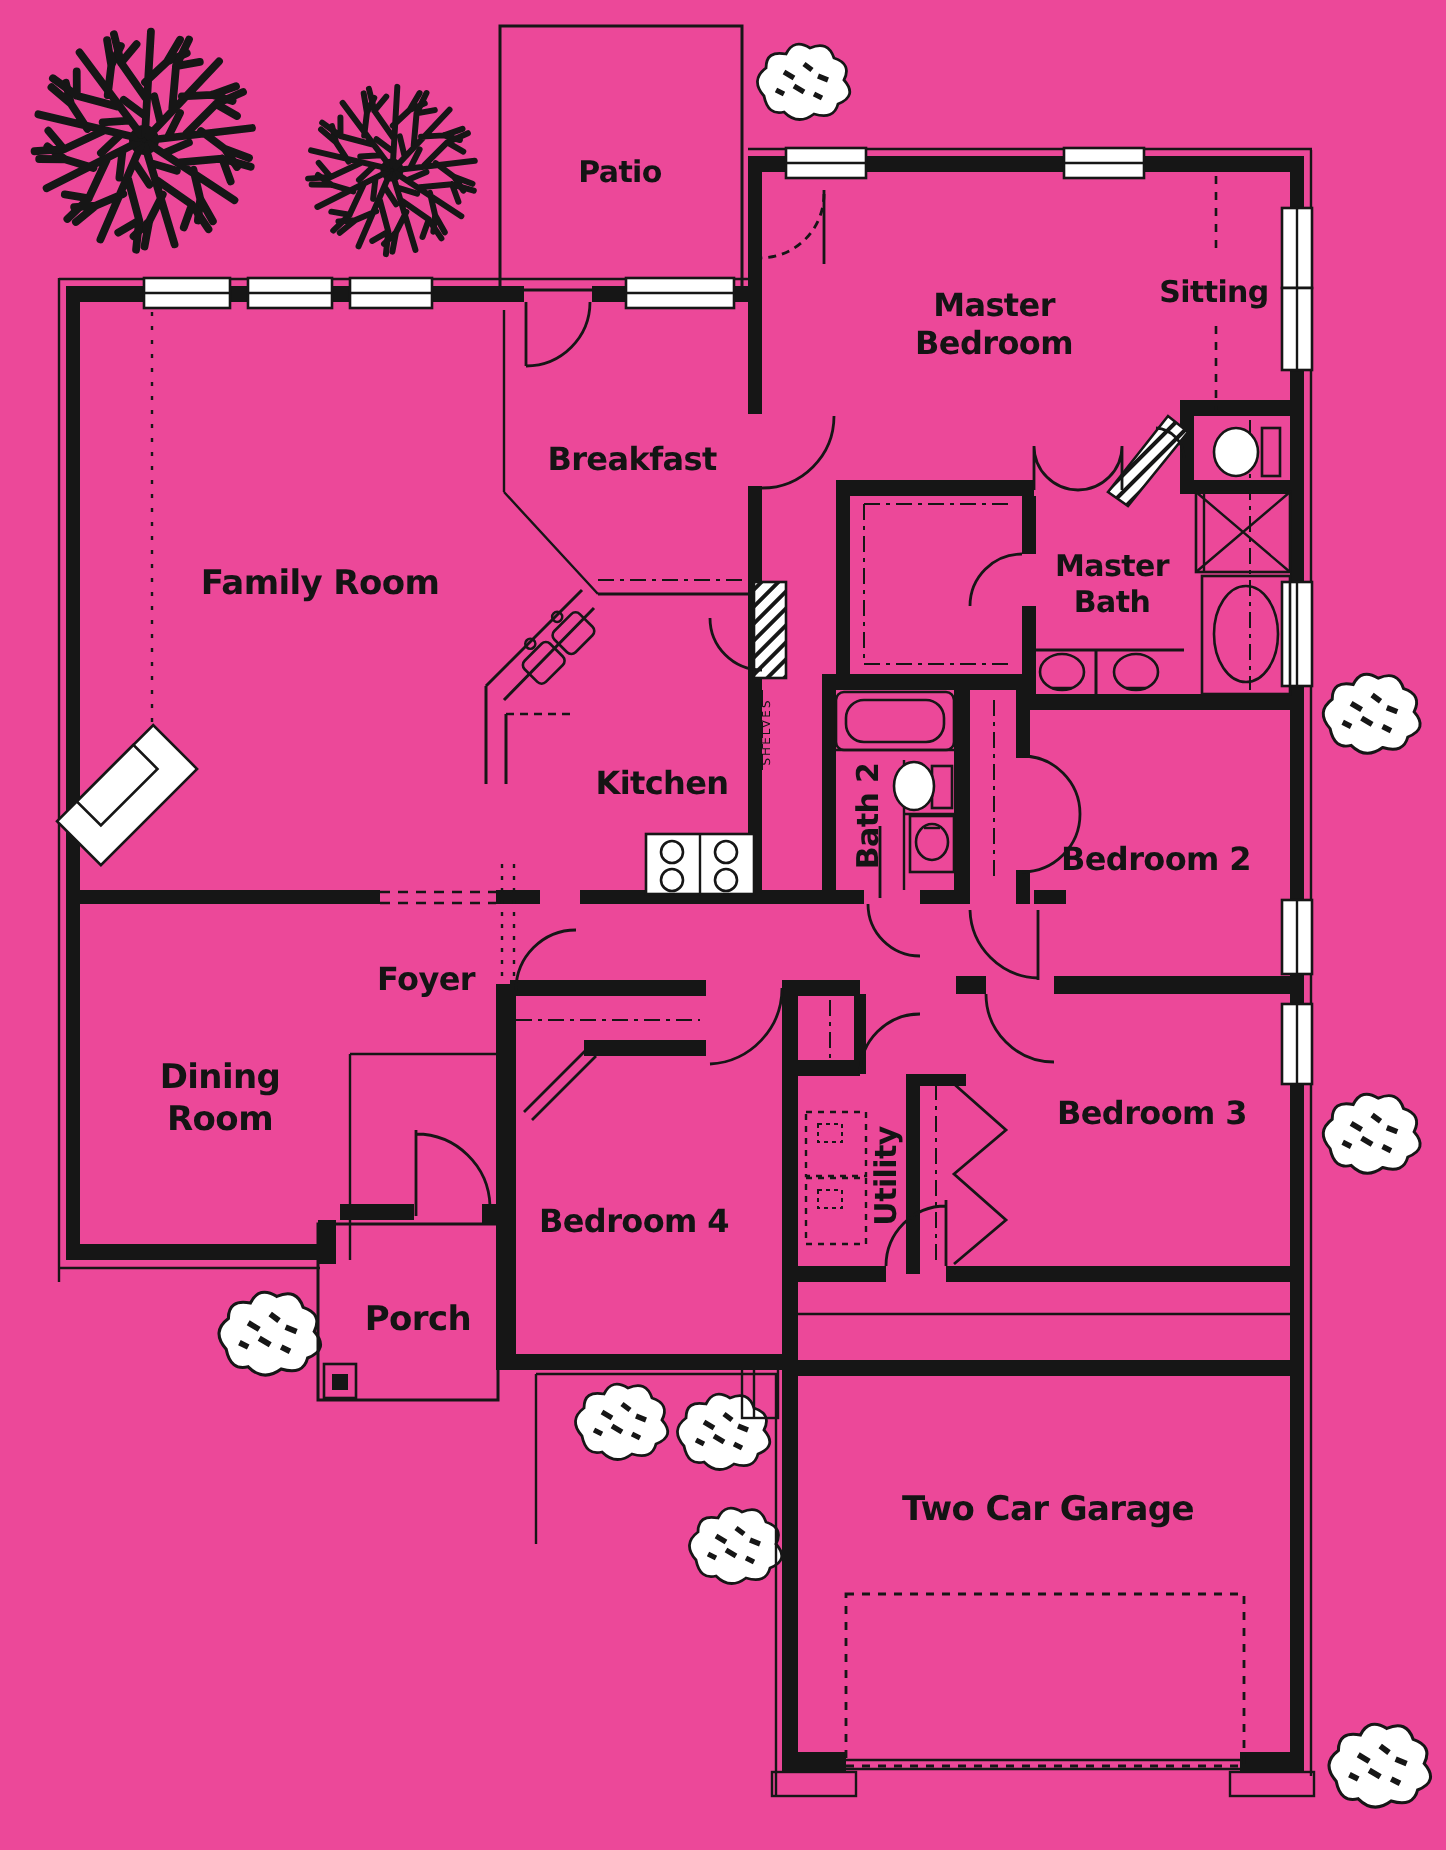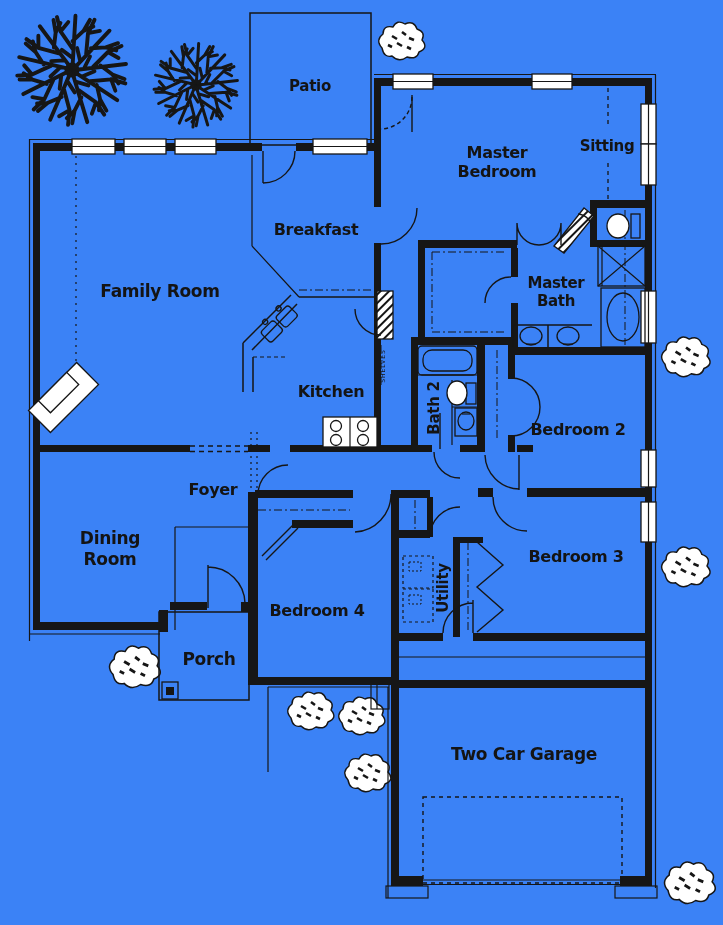--- a/index.html
+++ b/index.html
@@ -1,16 +1,16 @@
 <!DOCTYPE html>
 <html><head>
 <meta charset="utf-8">
 <style>
   html,body{margin:0;padding:0;background:#ffffff;}
-  .stage{position:relative;width:723px;height:925px;background:#3b82f6;overflow:hidden;}
+  .stage{position:relative;width:723px;height:925px;background:#ec4899;overflow:hidden;}
   svg{display:block;}
   .ink{fill:#161616;}
   .ln{stroke:#161616;stroke-width:1.2;fill:none;}
   .ln2{stroke:#161616;stroke-width:1.5;fill:none;}
   .door{stroke:#161616;stroke-width:1.4;fill:none;}
   .dash{stroke:#161616;fill:none;}
   .fix{stroke:#161616;stroke-width:1.3;fill:#ffffff;}
   .fixn{stroke:#161616;stroke-width:1.3;fill:none;}
   .win{fill:#ffffff;stroke:#161616;stroke-width:1.3;}
   text{font-family:"DejaVu Sans","Liberation Sans",sans-serif;font-weight:bold;fill:#141414;letter-spacing:-0.3px;}

